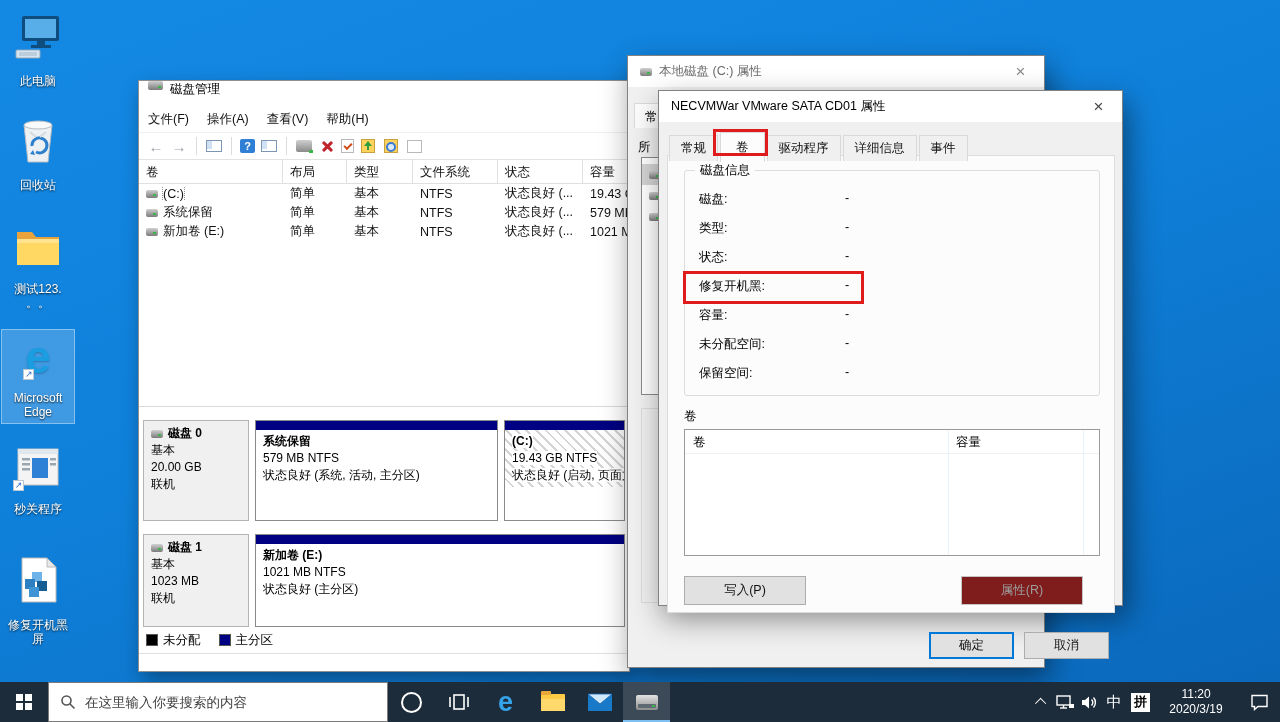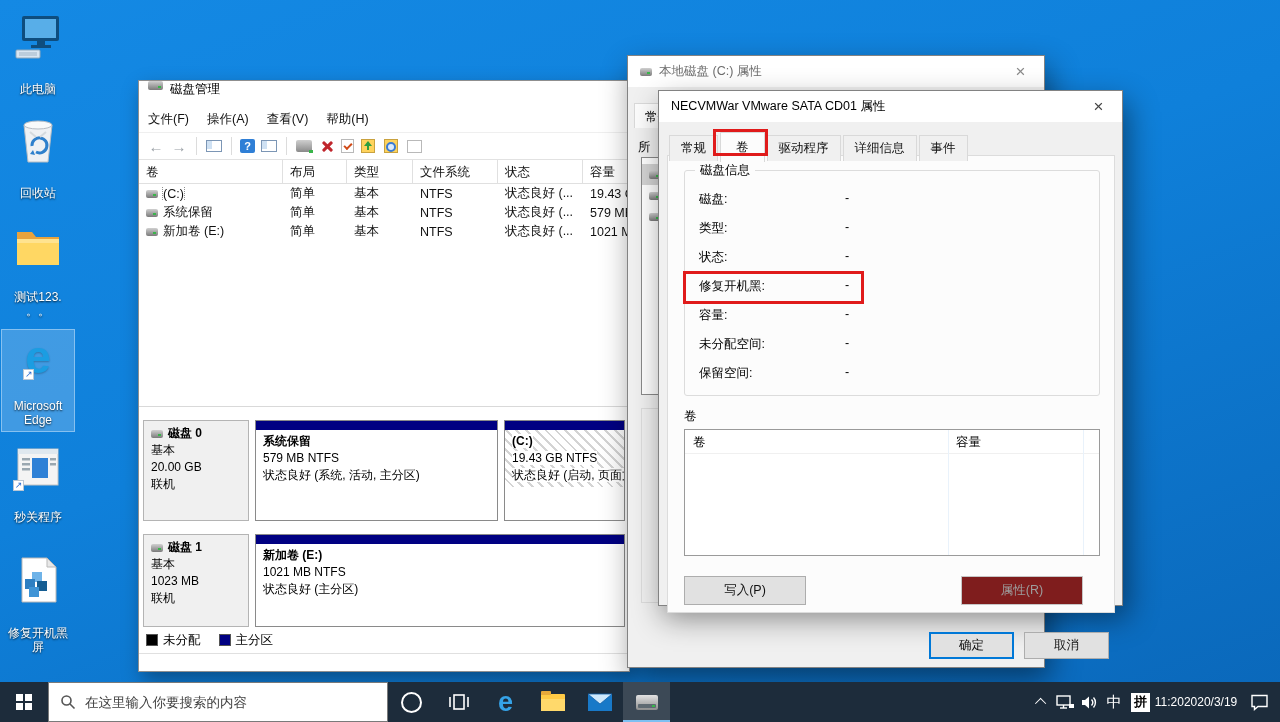--- a/index.html
+++ b/index.html
@@ -3,21 +3,21 @@
 <meta charset="utf-8">
 <style>
   *{box-sizing:border-box;margin:0;padding:0}
   body{width:1280px;height:722px;overflow:hidden;position:relative;
        font-family:"Liberation Sans",sans-serif;
        background:linear-gradient(160deg,#1489e4 0%,#0f80da 45%,#0a67b9 100%)}
 
   
   .dicon{position:absolute;left:2px;width:72px;text-align:center;color:#fff;font-size:12px;padding:4px 0;cursor:default}
   .dicon.selected{background:rgba(125,184,235,.45);outline:1px solid rgba(175,214,245,.75)}
-  .dlabel{margin-top:19px;line-height:14px;text-shadow:0 1px 2px rgba(0,0,0,.85)}
+  .dlabel{margin-top:11px;line-height:14px;text-shadow:0 1px 2px rgba(0,0,0,.85)}
   .icw{position:relative;display:inline-block}
   .sc{position:absolute;left:-2px;bottom:0;width:11px;height:11px;background:#fff;border:1px solid #b9c6d4;font-size:9px;color:#2f6fd0;line-height:9px}
   .sc::before{content:"↗"}
   .edge-e{font-size:46px;font-weight:bold;color:#1b9de2;line-height:46px;display:block;text-shadow:0 1px 2px rgba(0,0,0,.25)}
 
   
   .hdd{display:inline-block;width:15px;height:9px;border-radius:2px;background:linear-gradient(#d0d0d0,#7a7a7a);position:relative;flex:none}
   .hdd::after{content:"";position:absolute;right:2px;bottom:2px;width:3px;height:2px;background:#39b54a}
   .hdd.sm{width:12px;height:8px}
 
@@ -128,21 +128,21 @@
   .tb-hdd::before{content:"";position:absolute;left:2px;bottom:2px;right:2px;height:4px;background:#5f6a72;border-radius:1px}
   .tb-hdd::after{content:"";position:absolute;right:3px;bottom:3px;width:3px;height:2px;background:#39b54a}
   .tray{margin-left:auto;display:flex;align-items:stretch}
   .tray>div{display:flex;align-items:center;justify-content:center}
   .chev{width:22px}
   .chev i{width:8px;height:8px;border-left:1.5px solid #fff;border-top:1.5px solid #fff;transform:rotate(45deg) translateY(2px)}
   .t24{width:24px}
   .ime{width:26px;font-size:15px}
   .imebox{width:27px}
   .imebox b{width:19px;height:19px;background:#fff;color:#000;font-size:13px;display:flex;align-items:center;justify-content:center;font-weight:bold}
-  .clock{width:84px;font-size:12px;line-height:15px;text-align:center}
+  .clock{width:84px;flex-direction:column;font-size:12px;line-height:15px;text-align:center}
   .action{width:42px}
 </style>
 </head>
 <body>
 
 <div class="dicon" style="top:10px">
   <span class="icw">
     <svg width="48" height="46" viewBox="0 0 48 46">
       <rect x="8" y="2" width="37" height="25" rx="2" fill="#0e4d7e"></rect>
       <rect x="11" y="5" width="31" height="19" fill="#58aee8"></rect>

